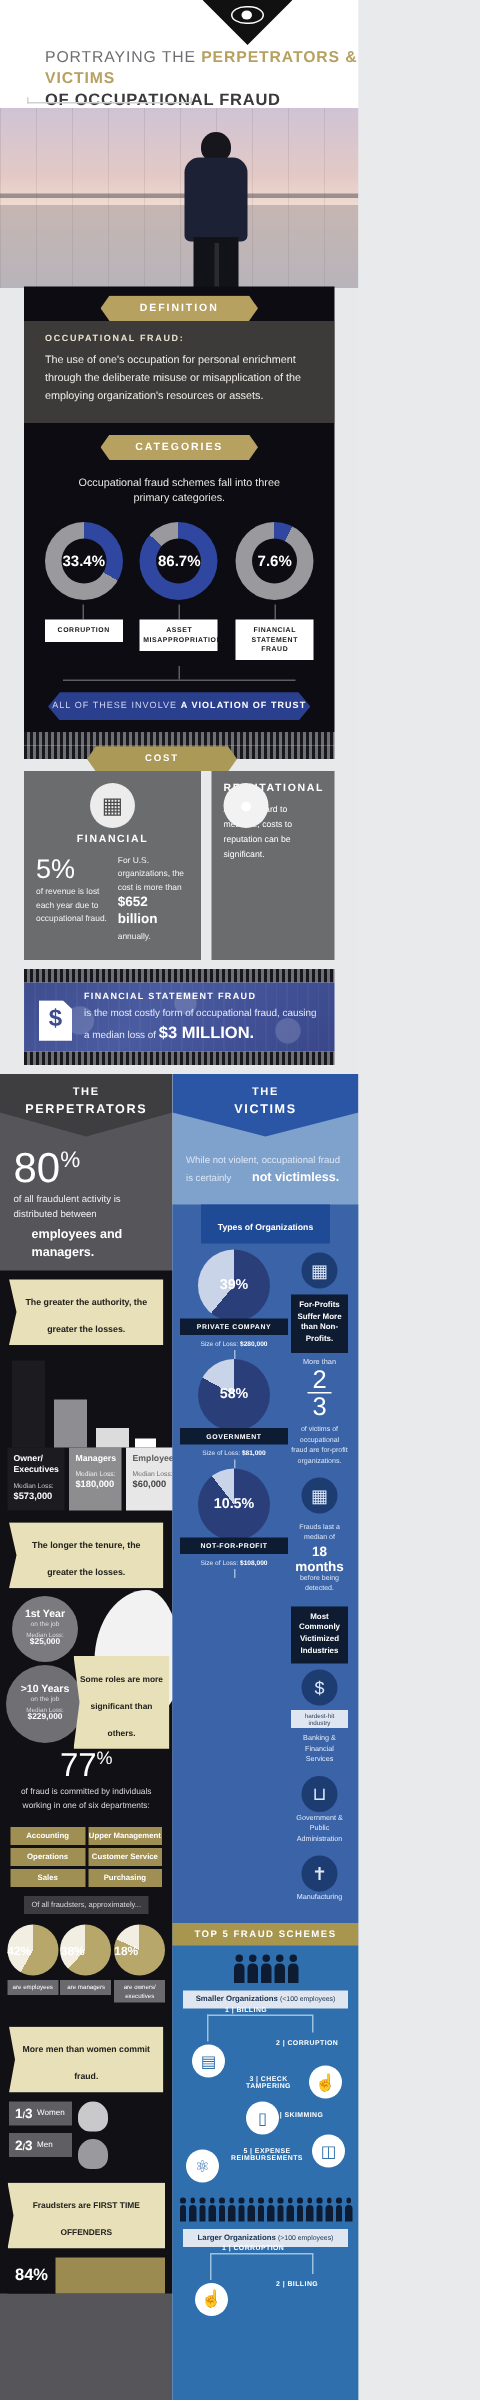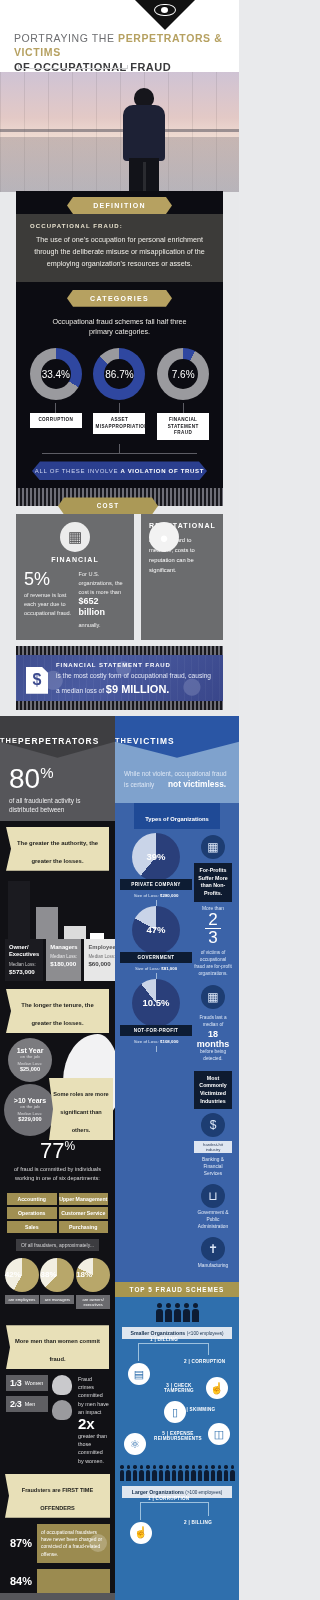--- a/index.html
+++ b/index.html
@@ -14,21 +14,21 @@
   
   .hdr { position:relative; height:72px; background:#fff; }
   .logo-badge {
     position:absolute; top:0; left:135px; width:60px; height:30px;
     background:#111; clip-path:polygon(0 0,100% 0,50% 100%);
     display:flex; justify-content:center; align-items:flex-start;
   }
   .logo-eye { margin-top:4px; width:22px; height:12px; position:relative; }
   .logo-eye .o1 { position:absolute; inset:0; border:1.4px solid #fff; border-radius:50%/55%; }
   .logo-eye .o2 { position:absolute; left:7px; top:3px; width:7px; height:6px; background:#fff; border-radius:50%; }
-  .hdr-title { position:absolute; left:14px; top:31px; width:215px; line-height:1.35; }
+  .hdr-title { position:absolute; left:30px; top:31px; width:215px; line-height:1.35; }
   .hdr-title .l1 { font-size:10.5px; letter-spacing:.6px; color:#6d6e71; font-weight:400; }
   .hdr-title .l1 b { color:#b6a161; font-weight:700; }
   .hdr-title .l2 { font-size:11px; letter-spacing:.5px; color:#3a3a3c; font-weight:700; margin-top:1px; }
   .hdr-rule { position:absolute; left:18px; top:65px; width:110px; height:4px; border:1px solid #cfd0d2; border-top:none; }
 
   
   .hero { position:relative; height:120px; overflow:hidden;
     background:
       linear-gradient(90deg, rgba(0,0,0,.08) 0 1px, transparent 1px 100%) 0 0/24px 100%,
       linear-gradient(180deg,#cfc3d4 0%,#e3c9c6 38%,#f0dcd2 55%,#d9d9dd 100%);
@@ -47,29 +47,29 @@
   .panelwrap { position:relative; margin-top:-1px; }
   .darkpanel { position:relative; width:207px; margin:0 auto; background:#0c0c12; }
   .ribbon {
     position:relative; width:105px; margin:0 auto; height:17px; background:#b6a161;
     display:flex; align-items:center; justify-content:center;
     clip-path:polygon(6px 0,99px 0,105px 50%,99px 100%,6px 100%,0 50%);
   }
   .ribbon span{ font-size:7px; font-weight:700; letter-spacing:1.3px; color:#fff; }
   .def-box { position:relative; background:rgba(90,88,82,.62); padding:9px 14px 12px; }
   .def-ttl { font-size:6px; font-weight:700; letter-spacing:1.1px; color:#e9e3cf; margin-bottom:5px;}
-  .def-txt { font-size:7.2px; line-height:1.65; color:#f0eee8;text-align:center; }
+  .def-txt { font-size:7.2px; line-height:1.65; color:#f0eee8; }
   .cat-sub { text-align:center; font-size:7.2px; line-height:1.5; color:#e9e7e2; padding:10px 26px 8px; }
 
   .donuts { display:flex; justify-content:space-around; padding:2px 8px 0; }
   .donut { width:52px; text-align:center; }
   .ring { width:52px; height:52px; border-radius:50%; margin:0 auto; position:relative; }
   .ring .hole { position:absolute; inset:11px; background:#0c0c12; border-radius:50%;
     display:flex; align-items:center; justify-content:center; }
-  .ring .hole span{ font-size:10px; font-weight:400; color:#fff; }
+  .ring .hole span{ font-size:10px; font-weight:700; color:#fff; }
   .conn { width:1px; height:10px; background:#5d5d64; margin:3px auto 0; }
   .caplabel { background:#fff; color:#151519; font-size:4.6px; font-weight:700; letter-spacing:.4px;
     line-height:1.4; padding:4px 2px; }
   .vline { width:1px; height:9px; background:#5d5d64; margin:0 auto; }
   .hbar { height:1px; background:#5d5d64; margin:0 26px; }
   .trustbar { position:relative; width:175px; margin:7px auto 0; height:19px; background:#2b3f8f;
     clip-path:polygon(8px 0,167px 0,175px 50%,167px 100%,8px 100%,0 50%);
     display:flex; align-items:center; justify-content:center; }
   .trustbar span{ font-size:6px; letter-spacing:.7px; color:#cfd6f2; }
   .trustbar b{ color:#fff; }
@@ -113,21 +113,21 @@
   .docico span{ font-size:16px; font-weight:700; color:#3d4b8f; line-height:1; }
   .fsf-txt{ color:#fff; }
   .fsf-t1{ font-size:6px; font-weight:700; letter-spacing:.9px; margin-bottom:3px; }
   .fsf-t2{ font-size:6.6px; line-height:1.6; color:#e4e8f6; }
   .fsf-t2 b{ font-size:11px; color:#fff; }
 
   
   .twocol { display:flex; }
   .colL { width:115px; background:#56565a; position:relative; }
   .colR { width:124px; background:#7fa2cd; position:relative; }
-  .arrowhdr { position:relative; height:42px; display:flex; flex-direction:row; align-items:center;
+  .arrowhdr { position:relative; height:42px; display:flex; flex-direction:column; align-items:center;
     justify-content:flex-start; padding-top:7px; }
   .arrowhdr.l { background:#3e3e41; clip-path:polygon(0 0,100% 0,100% 62%,50% 100%,0 62%); }
   .arrowhdr.r { background:#2a56a5; clip-path:polygon(0 0,100% 0,100% 62%,50% 100%,0 62%); }
   .arrowhdr .t1{ font-size:7.4px; font-weight:700; letter-spacing:1.1px; color:#fff; }
   .arrowhdr .t2{ font-size:8.4px; font-weight:700; letter-spacing:1.1px; color:#fff; margin-top:2px;}
 
   .intro { padding:8px 9px 6px; }
   .intro .n { font-size:28px; font-weight:400; color:#fff; line-height:.95; }
   .intro .n sup{ font-size:15px; }
   .intro p { font-size:6.4px; color:#ededee; line-height:1.5; margin-top:3px; }
@@ -299,21 +299,21 @@
           <span>DEFINITION</span>
         </div>
       <div class="def-box">
         <div class="def-ttl">OCCUPATIONAL FRAUD:</div>
         <div class="def-txt">The use of one's occupation for personal enrichment through the deliberate misuse or misapplication of the employing organization's resources or assets.</div>
       </div>
       <div style="height:8px"></div>
       <div class="ribbon">
           <span>CATEGORIES</span>
         </div>
-      <div class="cat-sub">Occupational fraud schemes fall half three primary categories.</div>
+      <div class="cat-sub">Occupational fraud schemes fall into three primary categories.</div>
 
       <div class="donuts">
         <div class="donut">
           <div class="ring" id="r0" style="background: conic-gradient(rgb(47, 71, 160) 0deg, rgb(47, 71, 160) 33.4%, rgb(154, 154, 158) 33.4%, rgb(154, 154, 158) 100%);">
               <div class="hole">
                 <span>33.4%</span>
               </div>
             </div>
           <div class="conn"></div>
           <div class="caplabel">CORRUPTION</div>
@@ -377,37 +377,37 @@
       </div>
     </div>
     <div class="stripes" style="width:207px;margin:6px auto 0"></div>
     <div class="fsf">
       <div class="fsf-in">
         <div class="docico">
             <span>$</span>
           </div>
         <div class="fsf-txt">
           <div class="fsf-t1">FINANCIAL STATEMENT FRAUD</div>
-          <div class="fsf-t2"><span>is the most costly form of occupational fraud, causing a median loss of </span><b>$9 MILLION.</b></div>
+          <div class="fsf-t2"><span>is the most costly form of occupational fraud, causing a median loss of </span><b>$3 MILLION.</b></div>
         </div>
       </div>
     </div>
     <div class="stripes" style="width:207px;margin:0 auto 0"></div>
   </div>
 
   <div class="twocol">
 
     <div class="colL">
       <div class="arrowhdr l">
         <div class="t1">THE</div>
         <div class="t2">PERPETRATORS</div>
       </div>
       <div class="intro">
         <div class="n"><span>80</span><sup>%</sup></div>
-        <p><span>of all fraudulent activity is distributed between</span></p>
+        <p><span>of all fraudulent activity is distributed between</span><b>employees and managers.</b></p>
       </div>
 
       <div class="darkL">
         <div style="height:6px"></div>
         <div class="flag"><span>The greater the authority, the greater the losses.</span></div>
         <div class="bars">
           <div class="bar1"></div>
             <div class="bar2"></div>
             <div class="bar3"></div>
             <div class="bar4"></div>
@@ -493,36 +493,24 @@
             </div>
             <div class="frac">
               <div class="f"><span>2</span><small>/</small><span>3</span></div>
               <div class="w">Men</div>
             </div>
           </div>
           <div style="width:22px">
             <div class="silh"></div>
             <div class="silh" style="margin-top:5px;background:#9a9a9e"></div>
           </div>
-          <div class="mwR">
-            <div class="a">Fraud crimes committed by men have an impact</div>
-            <div class="b">2x</div>
-            <div class="c">greater than those committed by women.</div>
-          </div>
         </div>
 
         <div class="ftoflag">
           <span><span>Fraudsters are </span><b>FIRST TIME OFFENDERS</b></span>
-        </div>
-        <div class="ftorow">
-          <div class="ftonum">87%</div>
-          <div class="ftotxt">
-              <span>of occupational fraudsters have never been charged or convicted of a fraud-related offense.</span>
-              <span class="ftoico"></span>
-            </div>
         </div>
         <div class="ftorow">
           <div class="ftonum">84%</div>
           <div class="ftotxt"></div>
         </div>
 
       </div>
     </div>
 
     <div class="colR">
@@ -542,21 +530,21 @@
             <div>
               <div class="obubble" id="o0" style="background: conic-gradient(rgb(42, 63, 122) 0deg, rgb(42, 63, 122) 61%, rgb(201, 212, 232) 61%, rgb(201, 212, 232) 100%);">
                   <span>39%</span>
                 </div>
               <div class="olbl">PRIVATE COMPANY</div>
               <div class="osize"><span>Size of Loss:</span> <b>$280,000</b></div>
               <div class="ostem"></div>
             </div>
             <div>
               <div class="obubble" id="o2" style="background: conic-gradient(rgb(42, 63, 122) 0deg, rgb(42, 63, 122) 83%, rgb(201, 212, 232) 83%, rgb(201, 212, 232) 100%);">
-                  <span>47%</span>
+                  <span>58%</span>
                 </div>
               <div class="olbl">GOVERNMENT</div>
               <div class="osize"><span>Size of Loss:</span> <b>$81,000</b></div>
               <div class="ostem"></div>
             </div>
             <div>
               <div class="obubble" id="o3" style="background: conic-gradient(rgb(42, 63, 122) 0deg, rgb(42, 63, 122) 89.5%, rgb(201, 212, 232) 89.5%, rgb(201, 212, 232) 100%);">
                   <span>10.5%</span>
                 </div>
               <div class="olbl">NOT-FOR-PROFIT</div>

